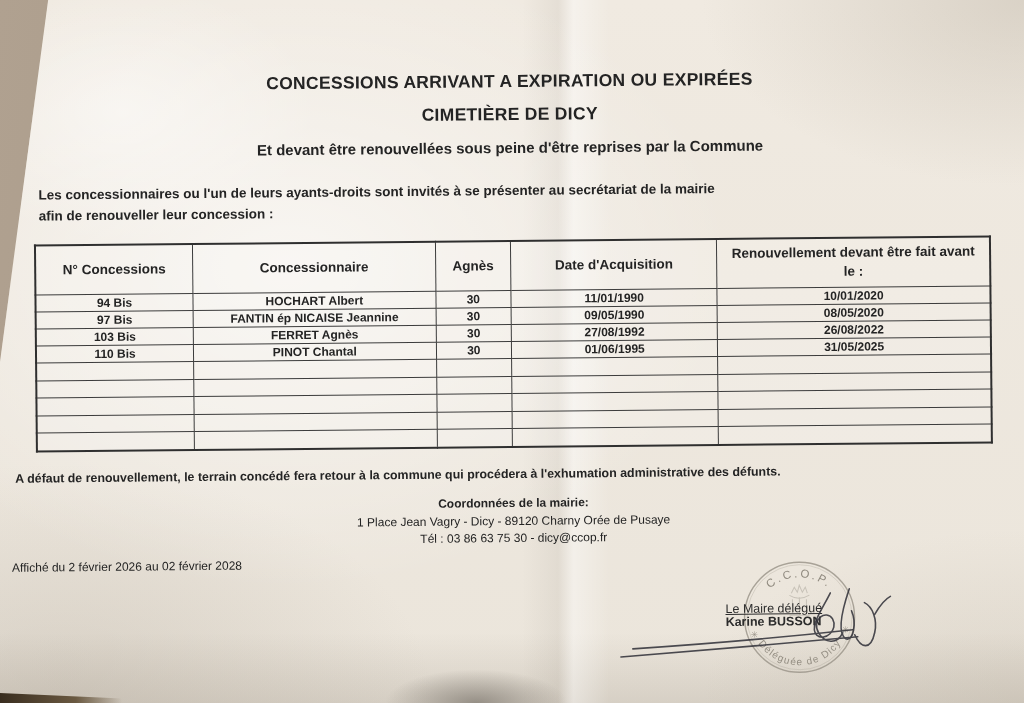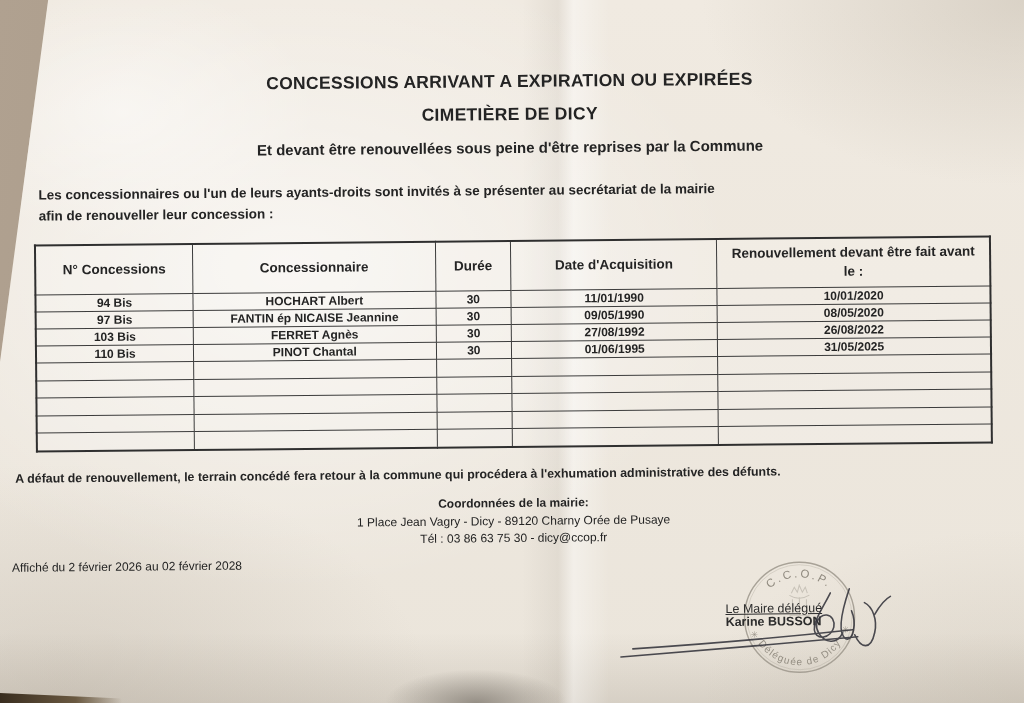--- a/index.html
+++ b/index.html
@@ -84,21 +84,21 @@
         <col style="width:16.5%">
           <col style="width:25.4%">
           <col style="width:7.9%">
         <col style="width:21.6%">
           <col style="width:28.6%">
       </colgroup>
       <thead>
         <tr>
           <th>N° Concessions</th>
           <th>Concessionnaire</th>
-          <th>Durée</th>
+          <th>Agnès</th>
           <th>Date d'Acquisition</th>
           <th>Renouvellement devant être fait avant le :</th>
         </tr>
       </thead>
       <tbody>
           <tr>
             <td>94 Bis</td>
             <td>HOCHART Albert</td>
             <td>30</td>
             <td>11/01/1990</td>

